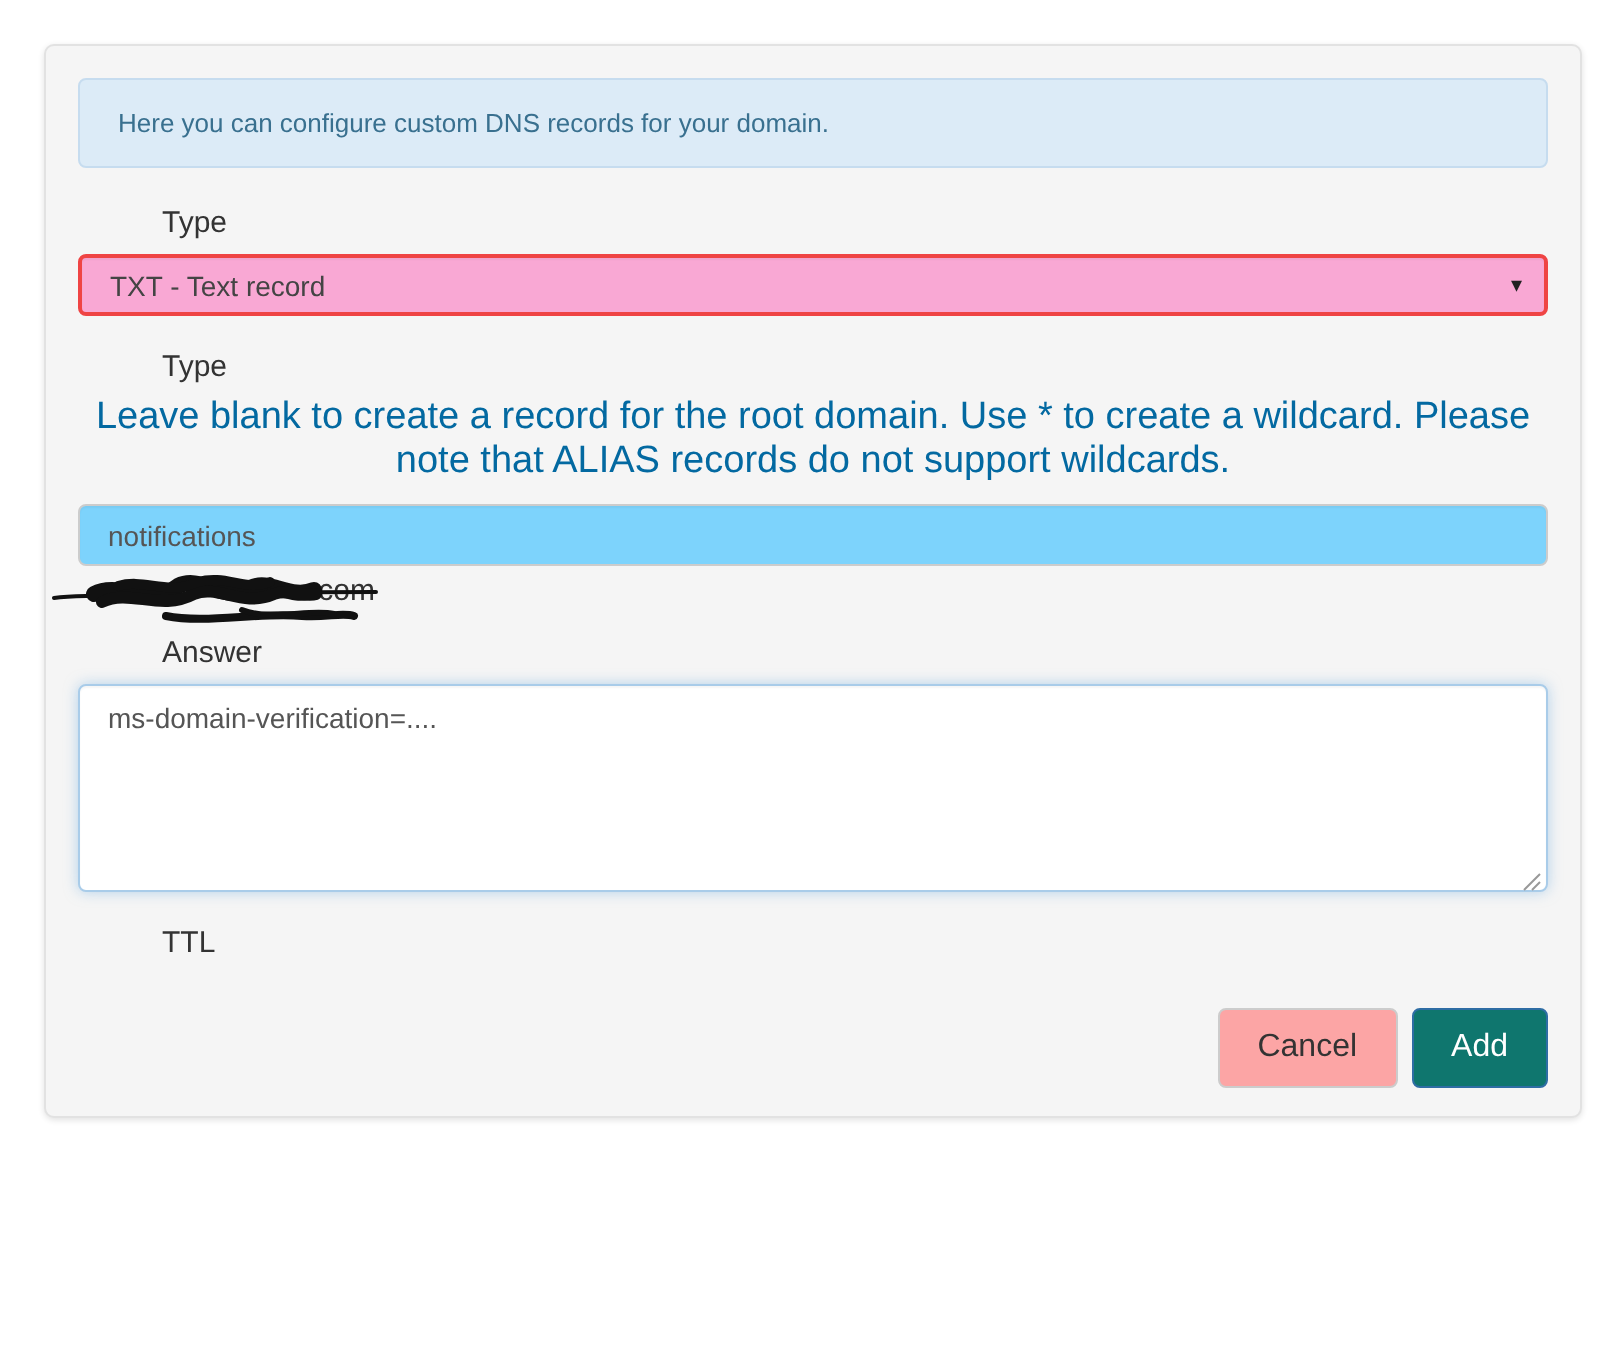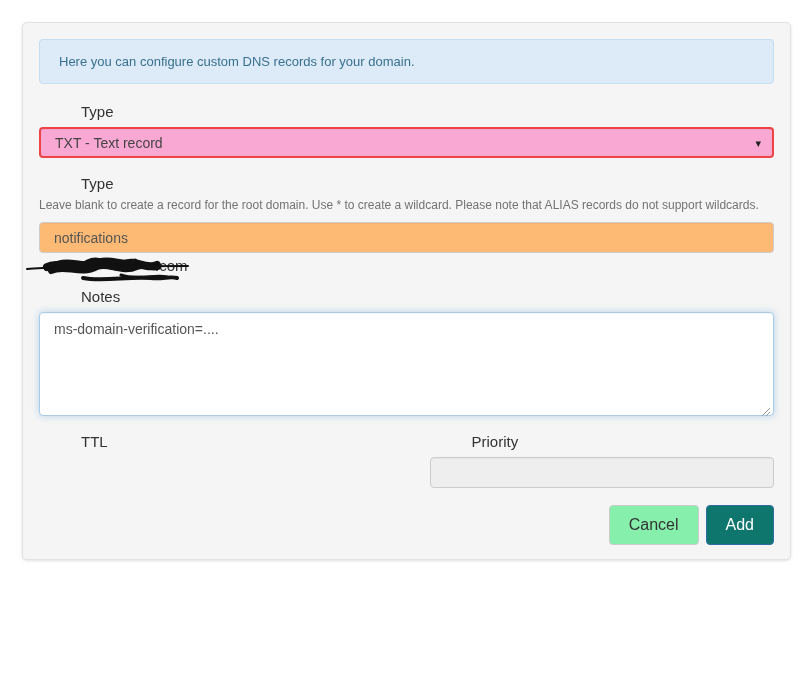--- a/index.html
+++ b/index.html
@@ -29,23 +29,24 @@
 
   .field-label {
     display: block;
     font-size: 15px;
     color: #333;
     margin-bottom: 7px;
     margin-left: 42px;
   }
 
   .help-text {
-    font-size: 12px;
-    color: #737373;
+    font-size: 19px;
+    color: #0369a1;
     margin: -1px 0 10px 0;
+    text-align: center;
   }
 
   .select-box {
     position: relative;
     width: 100%;
     height: 31px;
     background: #f9a8d4;
     border: 2px solid #ef4444;
     border-radius: 4px;
     font-size: 14px;
@@ -59,21 +60,21 @@
     position: absolute;
     right: 11px; top: 0;
     font-size: 11px;
     color: #222;
     line-height: 29px;
   }
 
   .text-input {
     width: 100%;
     height: 31px;
-    background: #fdba74;
+    background: #7dd3fc;
     border: 1px solid #ccc;
     border-radius: 4px;
     font-family: "Liberation Sans", "DejaVu Sans", sans-serif;
     font-size: 14px;
     color: #555;
     padding: 0 14px;
     box-shadow: inset 0 1px 1px rgba(0,0,0,.04);
     outline: none;
   }
   .text-input:disabled {
@@ -142,21 +143,21 @@
   .btn {
     height: 40px;
     border-radius: 4px;
     font-family: "Liberation Sans", "DejaVu Sans", sans-serif;
     font-size: 16px;
     cursor: pointer;
     line-height: 38px;
     padding: 0 19px;
   }
   .btn-cancel {
-    background: #86efac;
+    background: #fca5a5;
     border: 1px solid #ccc;
     color: #333;
   }
   .btn-add {
     background: #0f766e;
     border: 1px solid #2e6da4;
     color: #fff;
   }
 </style>
 </head>
@@ -189,39 +190,35 @@
           <path d="M26 17 C 40 10, 55 22, 72 13 C 84 8, 96 20, 112 13 C 120 10, 127 15, 133 13" stroke-width="6"></path>
           <path d="M34 9 C 48 5, 58 14, 74 7 C 88 3, 98 12, 110 7" stroke-width="5"></path>
           <path d="M58 24 C 78 28, 104 22, 126 24 C 138 25, 146 22, 152 24" stroke-width="4"></path>
           <path d="M96 21 C 112 27, 130 20, 142 23" stroke-width="3"></path>
         </g>
       </svg>
     </div>
   </div>
 
   <div class="field">
-    <label class="field-label">Notes</label>
+    <label class="field-label">Answer</label>
     <div class="ta-wrap">
       <textarea class="text-area answer focused" style="">ms-domain-verification=....</textarea>
       <div class="resize-grip">
         <svg width="10" height="10" viewBox="0 0 10 10">
             <path d="M9 1 L1 9 M9 5 L5 9" stroke="#999" stroke-width="1" fill="none"></path>
           </svg>
       </div>
     </div>
   </div>
 
   <div class="two-col">
     <div class="col">
       <label class="field-label">TTL</label>
     </div>
-    <div class="col">
-      <label class="field-label">Priority</label>
-      <input class="text-input" type="text" disabled="" style="">
-    </div>
   </div>
 
 
   <div class="actions">
     <button class="btn btn-cancel">Cancel</button>
     <button class="btn btn-add">Add</button>
   </div>
 
 </div>
 

